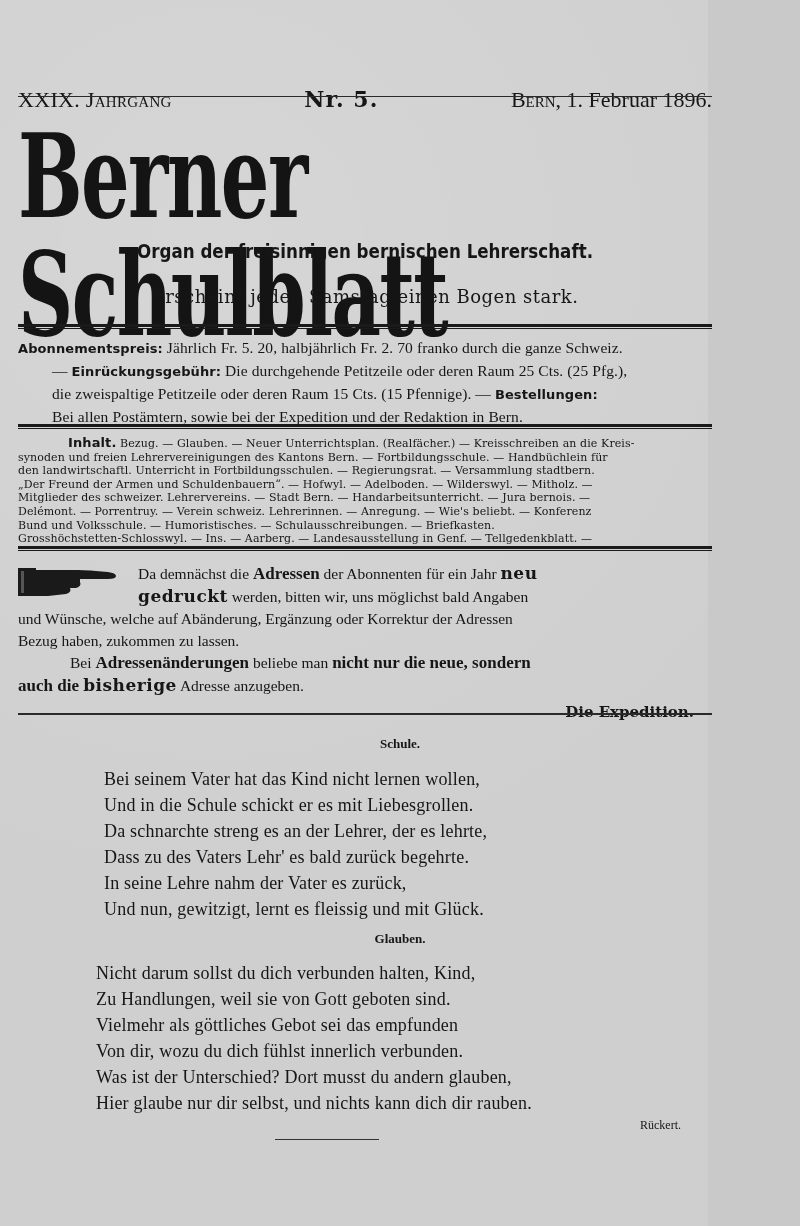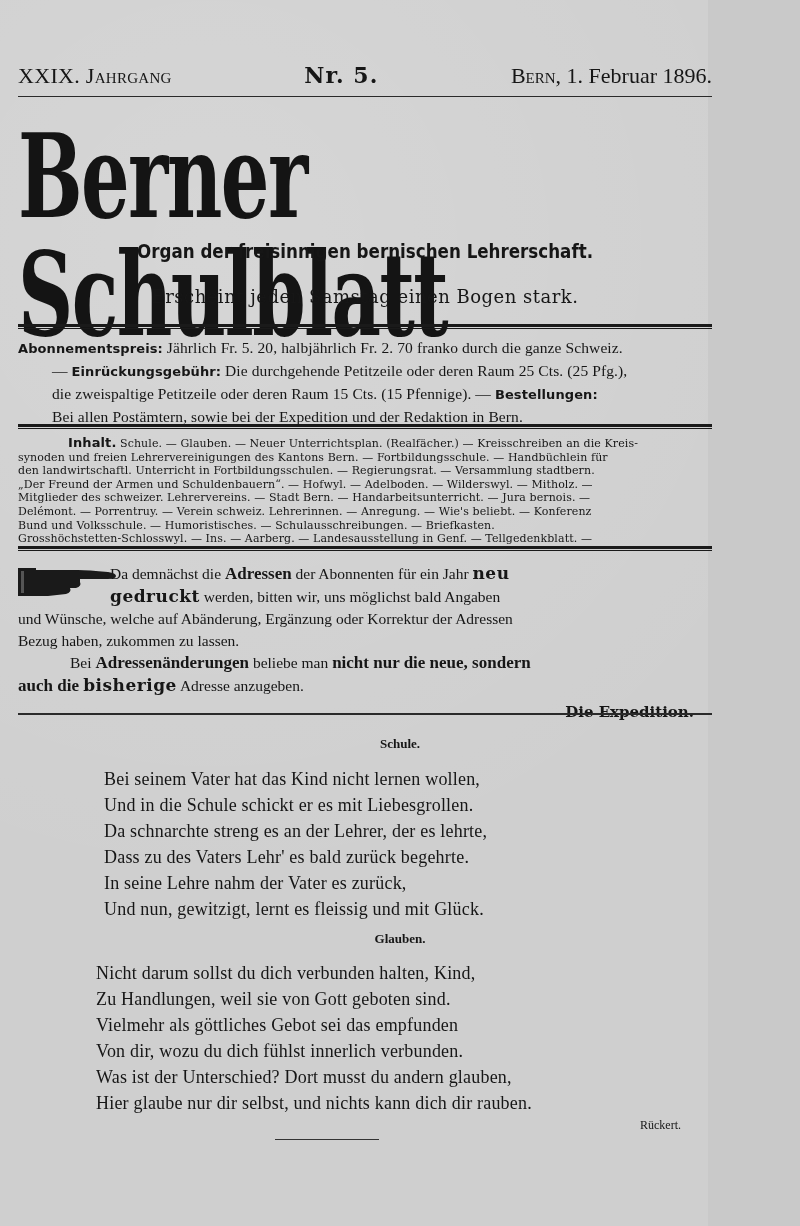--- a/index.html
+++ b/index.html
@@ -7,21 +7,21 @@
   body { font-family: "Liberation Serif", "DejaVu Serif", serif; color: #161616; position: relative; }
   .page {
     position: absolute; left: 0; top: 0; width: 708px; height: 1226px;
     background: #cfcfcf;
     background-image: radial-gradient(circle at 30% 20%, rgba(255,255,255,0.15), rgba(0,0,0,0) 60%);
   }
   .col { position: absolute; left: 18px; width: 694px; }
 
   .masthead-row { top: 62px; height: 30px; display: flex; justify-content: space-between; align-items: baseline; font-size: 22px; }
   .masthead-row .vol { font-variant: small-caps; letter-spacing: 0.3px; }
-  .masthead-row .nr { font-family: "DejaVu Serif", serif; font-weight: bold; font-size: 22px; letter-spacing: 1px; }
+  .masthead-row .nr { font-family: "DejaVu Serif", serif; font-weight: bold; font-size: 22px; letter-spacing: 1px; margin-top: 24px; }
   .masthead-row .date span.sc { font-variant: small-caps; }
   .rule-thin { position: absolute; left: 18px; width: 694px; height: 1px; background: #2a2a2a; }
 
   .title {
     top: 118px; height: 110px; font-family: "DejaVu Serif", serif; font-weight: bold;
     font-size: 98px; line-height: 100px; text-align: left; letter-spacing: -2px;
     transform: scaleX(0.78) scaleY(1.18); transform-origin: left top; width: 900px; color: #141414;
   }
   .subtitle { top: 240px; text-align: center; font-family: "DejaVu Sans", sans-serif; font-weight: bold; font-size: 19px; transform: scaleX(0.88); }
   .subtitle2 { top: 286px; text-align: center; font-family: "DejaVu Serif", serif; font-size: 18px; letter-spacing: 0.5px; }
@@ -33,21 +33,21 @@
   .abo b { font-family: "DejaVu Sans", sans-serif; font-weight: bold; font-size: 13px; }
 
   .inhalt { top: 436px; font-family: "DejaVu Serif", serif; font-size: 11px; line-height: 13.6px; }
   .inhalt p { white-space: nowrap; letter-spacing: 0.1px; }
   .inhalt .first { padding-left: 50px; }
   .inhalt b { font-family: "DejaVu Sans", sans-serif; font-weight: bold; font-size: 13px; }
 
   .notice { top: 562px; font-size: 15.5px; line-height: 22px; }
   .notice p { white-space: nowrap; }
   .hand { position: absolute; left: 0; top: 4px; width: 100px; height: 32px; }
-  .notice .l1 { padding-left: 92px; }
+  .notice .l1 { padding-left: 120px; }
   .notice .big { font-family: "DejaVu Serif", serif; font-weight: bold; font-size: 17px; letter-spacing: 0.5px; }
   .notice .bold { font-weight: bold; font-size: 17px; }
   .notice .ind { padding-left: 52px; }
   .notice .sig { text-align: right; padding-right: 18px; font-family: "DejaVu Serif", serif; font-weight: bold; font-size: 15px; margin-top: 4px; }
 
   .poem-title { position: absolute; left: 0; width: 800px; text-align: center; font-weight: bold; font-size: 13px; }
   .poem { position: absolute; left: 96px; font-size: 18px; line-height: 26px; white-space: nowrap; letter-spacing: 0.2px; }
   .author { position: absolute; left: 640px; top: 1118px; font-size: 12px; }
   .short-rule { position: absolute; left: 275px; top: 1139px; width: 104px; height: 1px; background: #333; }
 </style>
@@ -72,21 +72,21 @@
   <div class="col abo">
     <p><b>Abonnementspreis:</b><span> Jährlich Fr. 5. 20, halbjährlich Fr. 2. 70 franko durch die ganze Schweiz.</span></p>
     <p class="ind"><span>— </span><b>Einrückungsgebühr:</b><span> Die durchgehende Petitzeile oder deren Raum 25 Cts. (25 Pfg.),</span></p>
     <p class="ind"><span>die zweispaltige Petitzeile oder deren Raum 15 Cts. (15 Pfennige). — </span><b>Bestellungen:</b></p>
     <p class="ind"><span>Bei allen Postämtern, sowie bei der Expedition und der Redaktion in Bern.</span></p>
   </div>
 
   <div class="rule-double" style="top:424px;"></div>
 
   <div class="col inhalt">
-    <p class="first"><b>Inhalt.</b><span> Schule. — Glauben. — Neuer Unterrichtsplan. (Realfächer.) — Kreisschreiben an die Kreis-</span></p>
+    <p class="first"><b>Inhalt.</b><span> Bezug. — Glauben. — Neuer Unterrichtsplan. (Realfächer.) — Kreisschreiben an die Kreis-</span></p>
     <p>synoden und freien Lehrervereinigungen des Kantons Bern. — Fortbildungsschule. — Handbüchlein für</p>
     <p>den landwirtschaftl. Unterricht in Fortbildungsschulen. — Regierungsrat. — Versammlung stadtbern.</p>
     <p>„Der Freund der Armen und Schuldenbauern“. — Hofwyl. — Adelboden. — Wilderswyl. — Mitholz. —</p>
     <p>Mitglieder des schweizer. Lehrervereins. — Stadt Bern. — Handarbeitsunterricht. — Jura bernois. —</p>
     <p>Delémont. — Porrentruy. — Verein schweiz. Lehrerinnen. — Anregung. — Wie's beliebt. — Konferenz</p>
     <p>Bund und Volksschule. — Humoristisches. — Schulausschreibungen. — Briefkasten.</p>
     <p>Grosshöchstetten-Schlosswyl. — Ins. — Aarberg. — Landesausstellung in Genf. — Tellgedenkblatt. —</p>
   </div>
 
   <div class="rule-double" style="top:546px;"></div>

